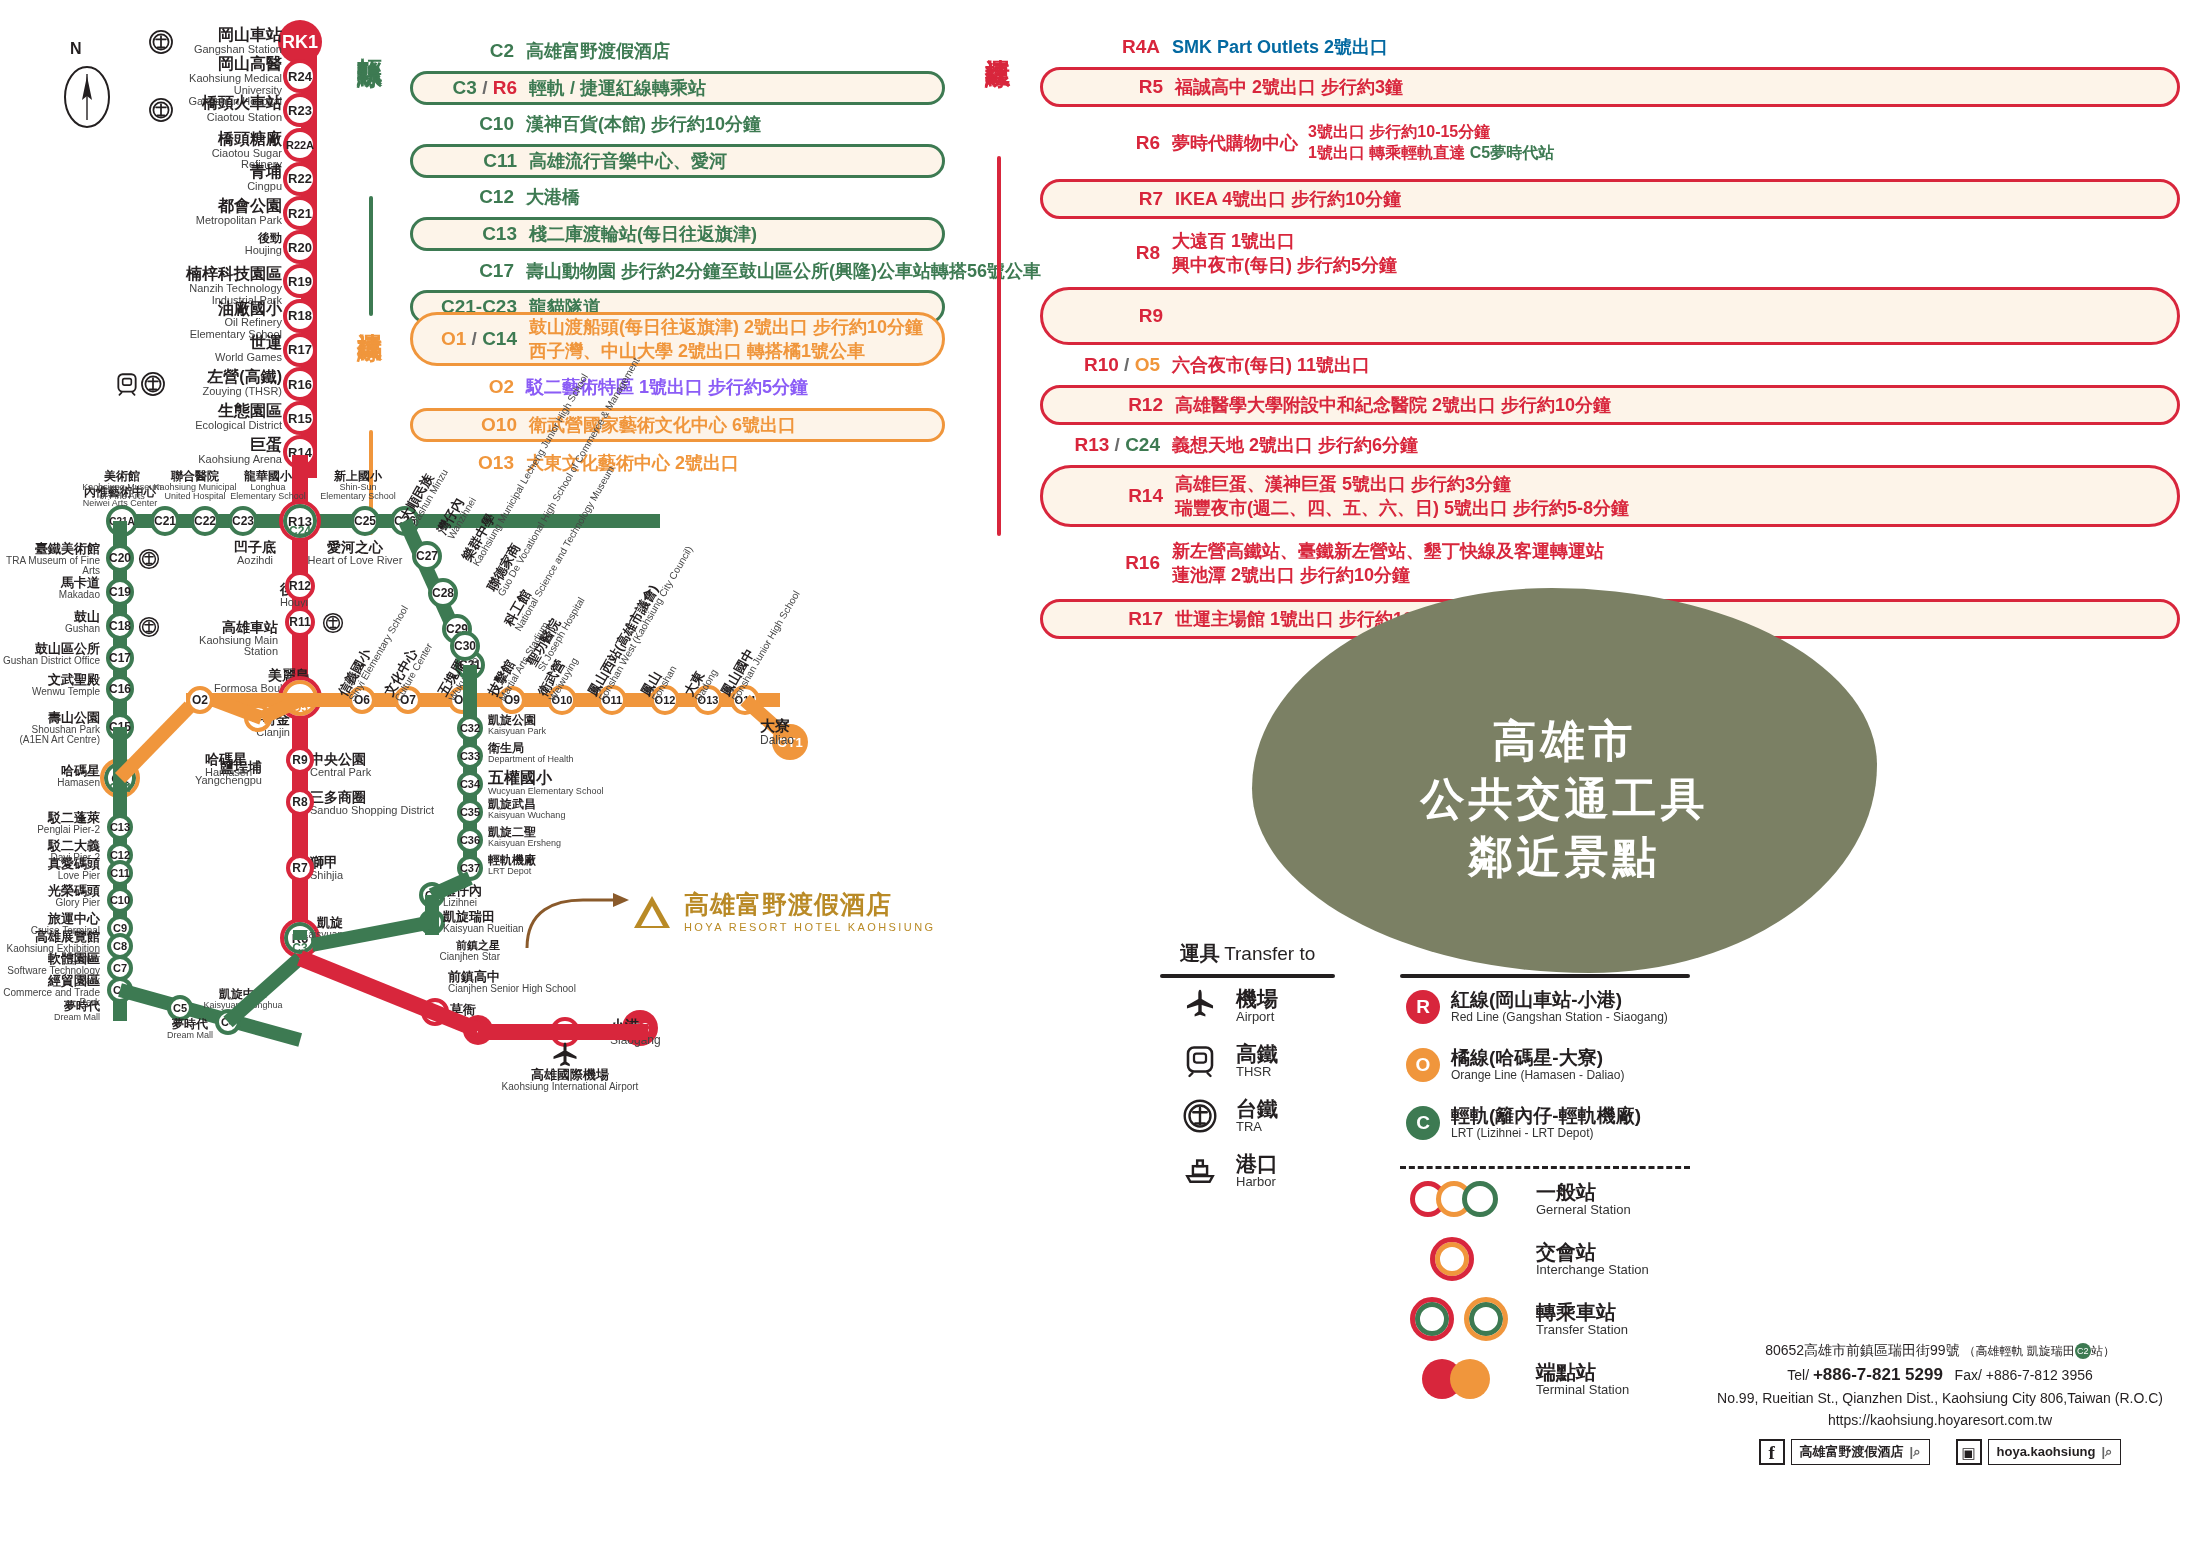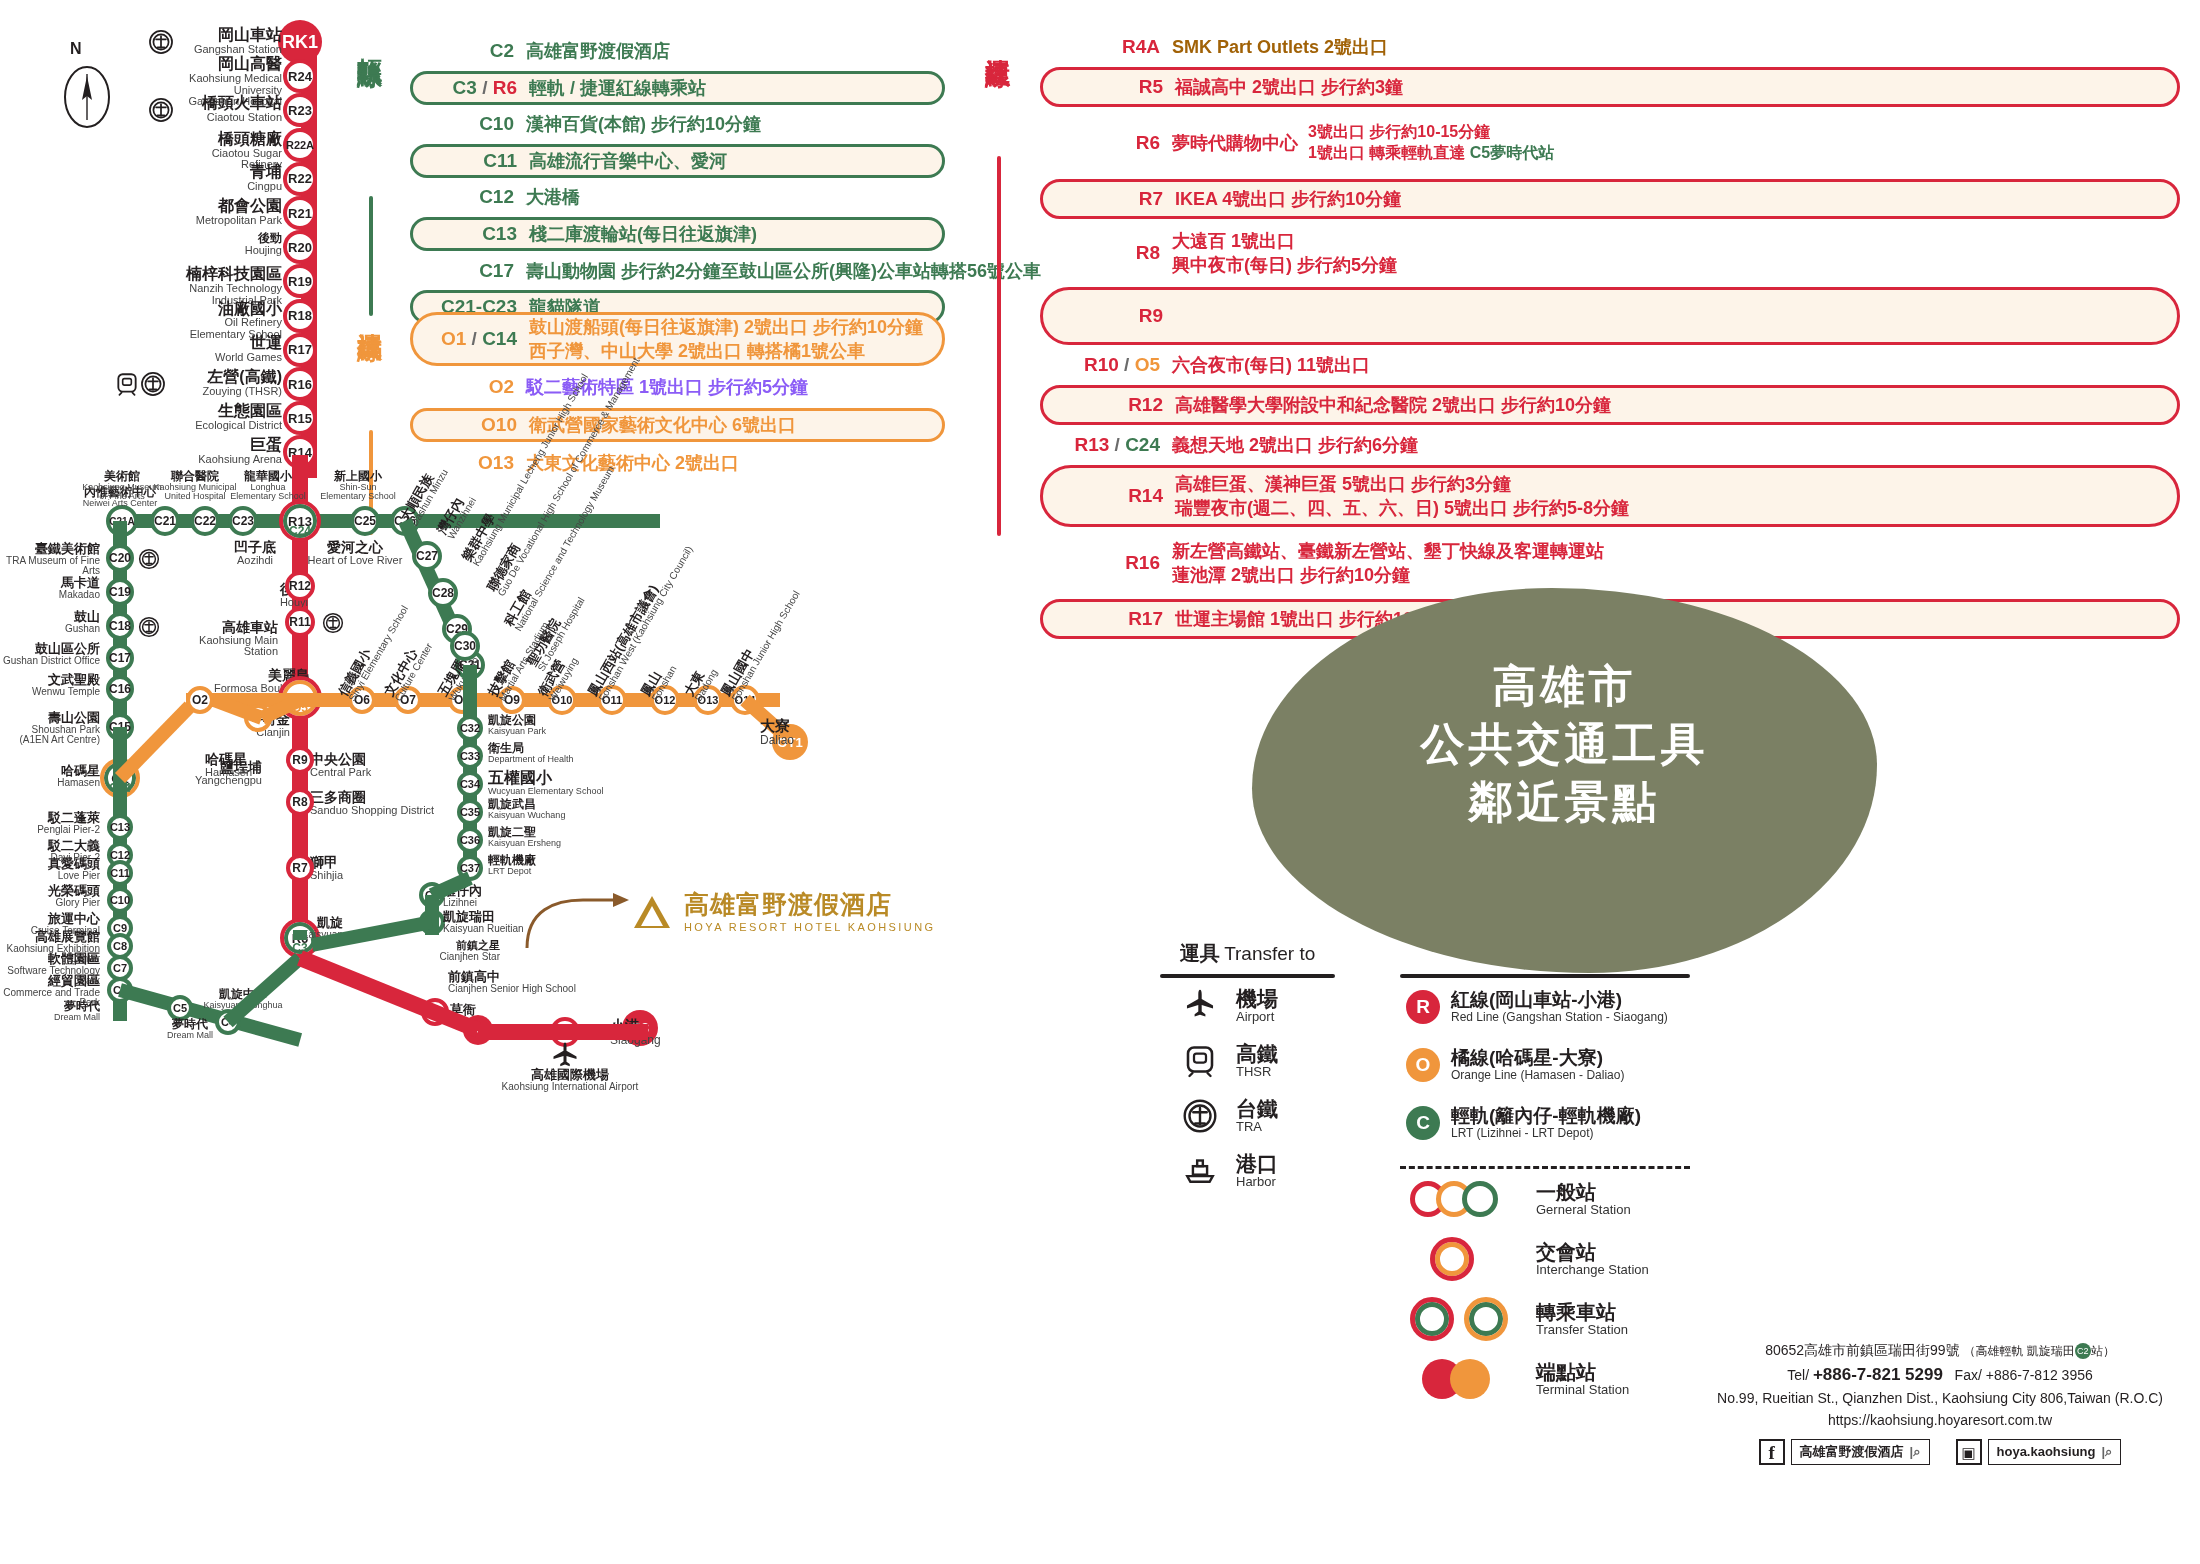--- a/index.html
+++ b/index.html
@@ -275,21 +275,21 @@
   </div>
 
 <div class="abs" style="left:985px;top:38px;">
   <div class="vlabel red" style="font-size:25px;height:110px;">捷運紅線</div>
   <div class="seg r" style="left:12px;top:118px;width:4px;height:380px;border-radius:2px;"></div>
 </div>
 <div id="redList">
     <div class="inforow" style="left:1040px;top:32px;width:1140px;height:30px;position:absolute;padding-left:10px;">
       <div class="code red" style="width:110px;font-size:19px;">R4A</div>
       <div class="desc">
-        <div style="font-size:18px;font-weight:700;color:#a16207;">SMK Part Outlets 2號出口</div>
+        <div style="font-size:18px;font-weight:700;color:#0369a1;">SMK Part Outlets 2號出口</div>
       </div>
     </div>
     <div class="inforow pill r" style="left:1040px;top:67px;width:1140px;height:40px;position:absolute;padding-left:10px;">
       <div class="code red" style="width:110px;font-size:19px;">R5</div>
       <div class="desc">
         <div style="font-size:18px;font-weight:700;color:#d8263c;">福誠高中 2號出口 步行約3鐘</div>
       </div>
     </div>
     <div class="inforow" style="left:1040px;top:112px;width:1140px;height:62px;position:absolute;padding-left:10px;">
       <div class="code red" style="width:110px;font-size:19px;">R6</div>
@@ -843,21 +843,21 @@
         </div>
         <div style="margin-left:16px;line-height:1.1;">
           <div style="font-size:20px;font-weight:700;">端點站</div>
           <div style="font-size:13px;color:#333;">Terminal Station</div>
         </div>
       </div>
     </div>
 </div>
 
 <div class="blob" style="left:1252px;top:588px;width:625px;height:385px;"></div>
-<div class="blobtext" style="left:1252px;top:657px;width:625px;font-size:44px;">
+<div class="blobtext" style="left:1252px;top:712px;width:625px;font-size:44px;">
   <div>高雄市</div>
   <div>公共交通工具</div>
   <div>鄰近景點</div>
 </div>
 
 <div class="abs" style="left:1690px;top:1340px;width:500px;text-align:center;font-size:14px;line-height:1.55;">
   <div>
     <span>80652高雄市前鎮區瑞田街99號</span>
     <span style="font-size:12px;">（高雄輕軌 凱旋瑞田</span><span class="circ" style="background:#3d7a52;color:#fff;width:16px;height:16px;font-size:9px;line-height:16px;text-align:center;vertical-align:middle;">C2</span><span style="font-size:12px;">站）</span>
   </div>

